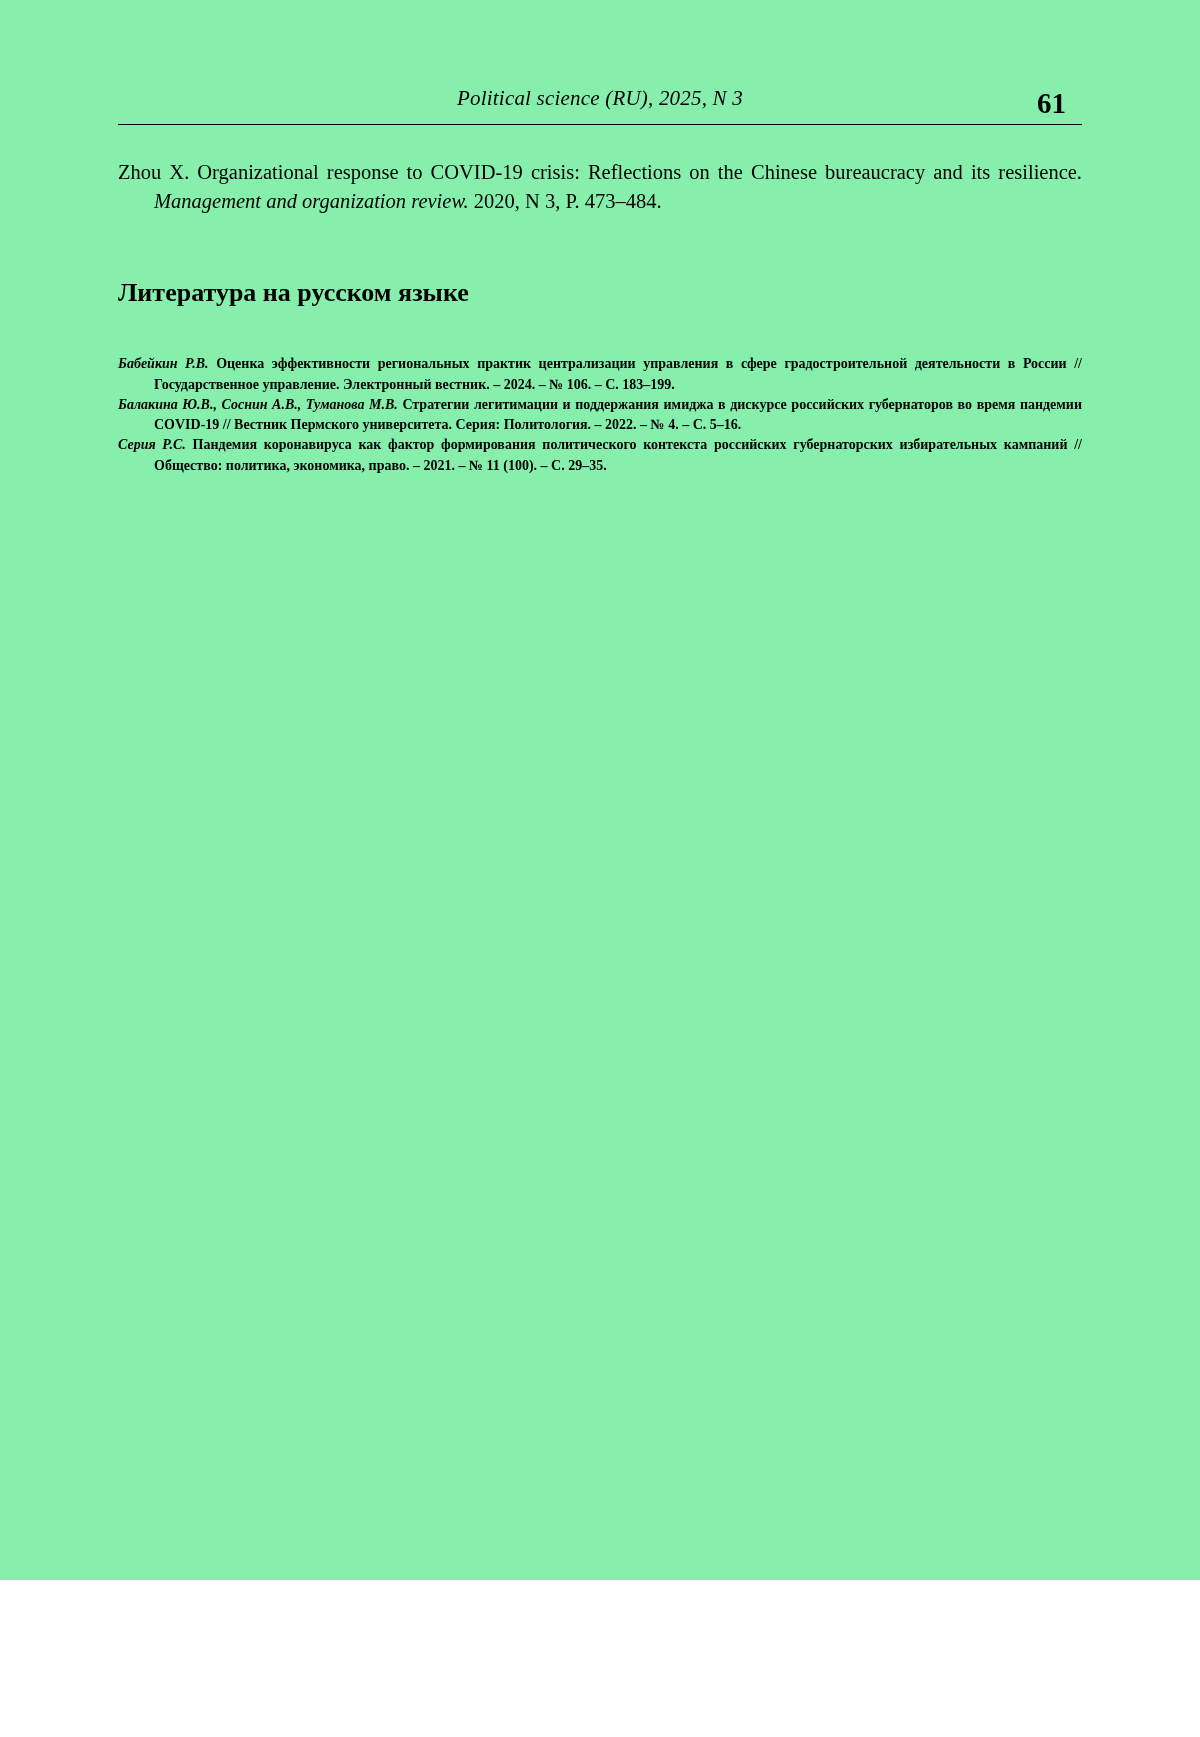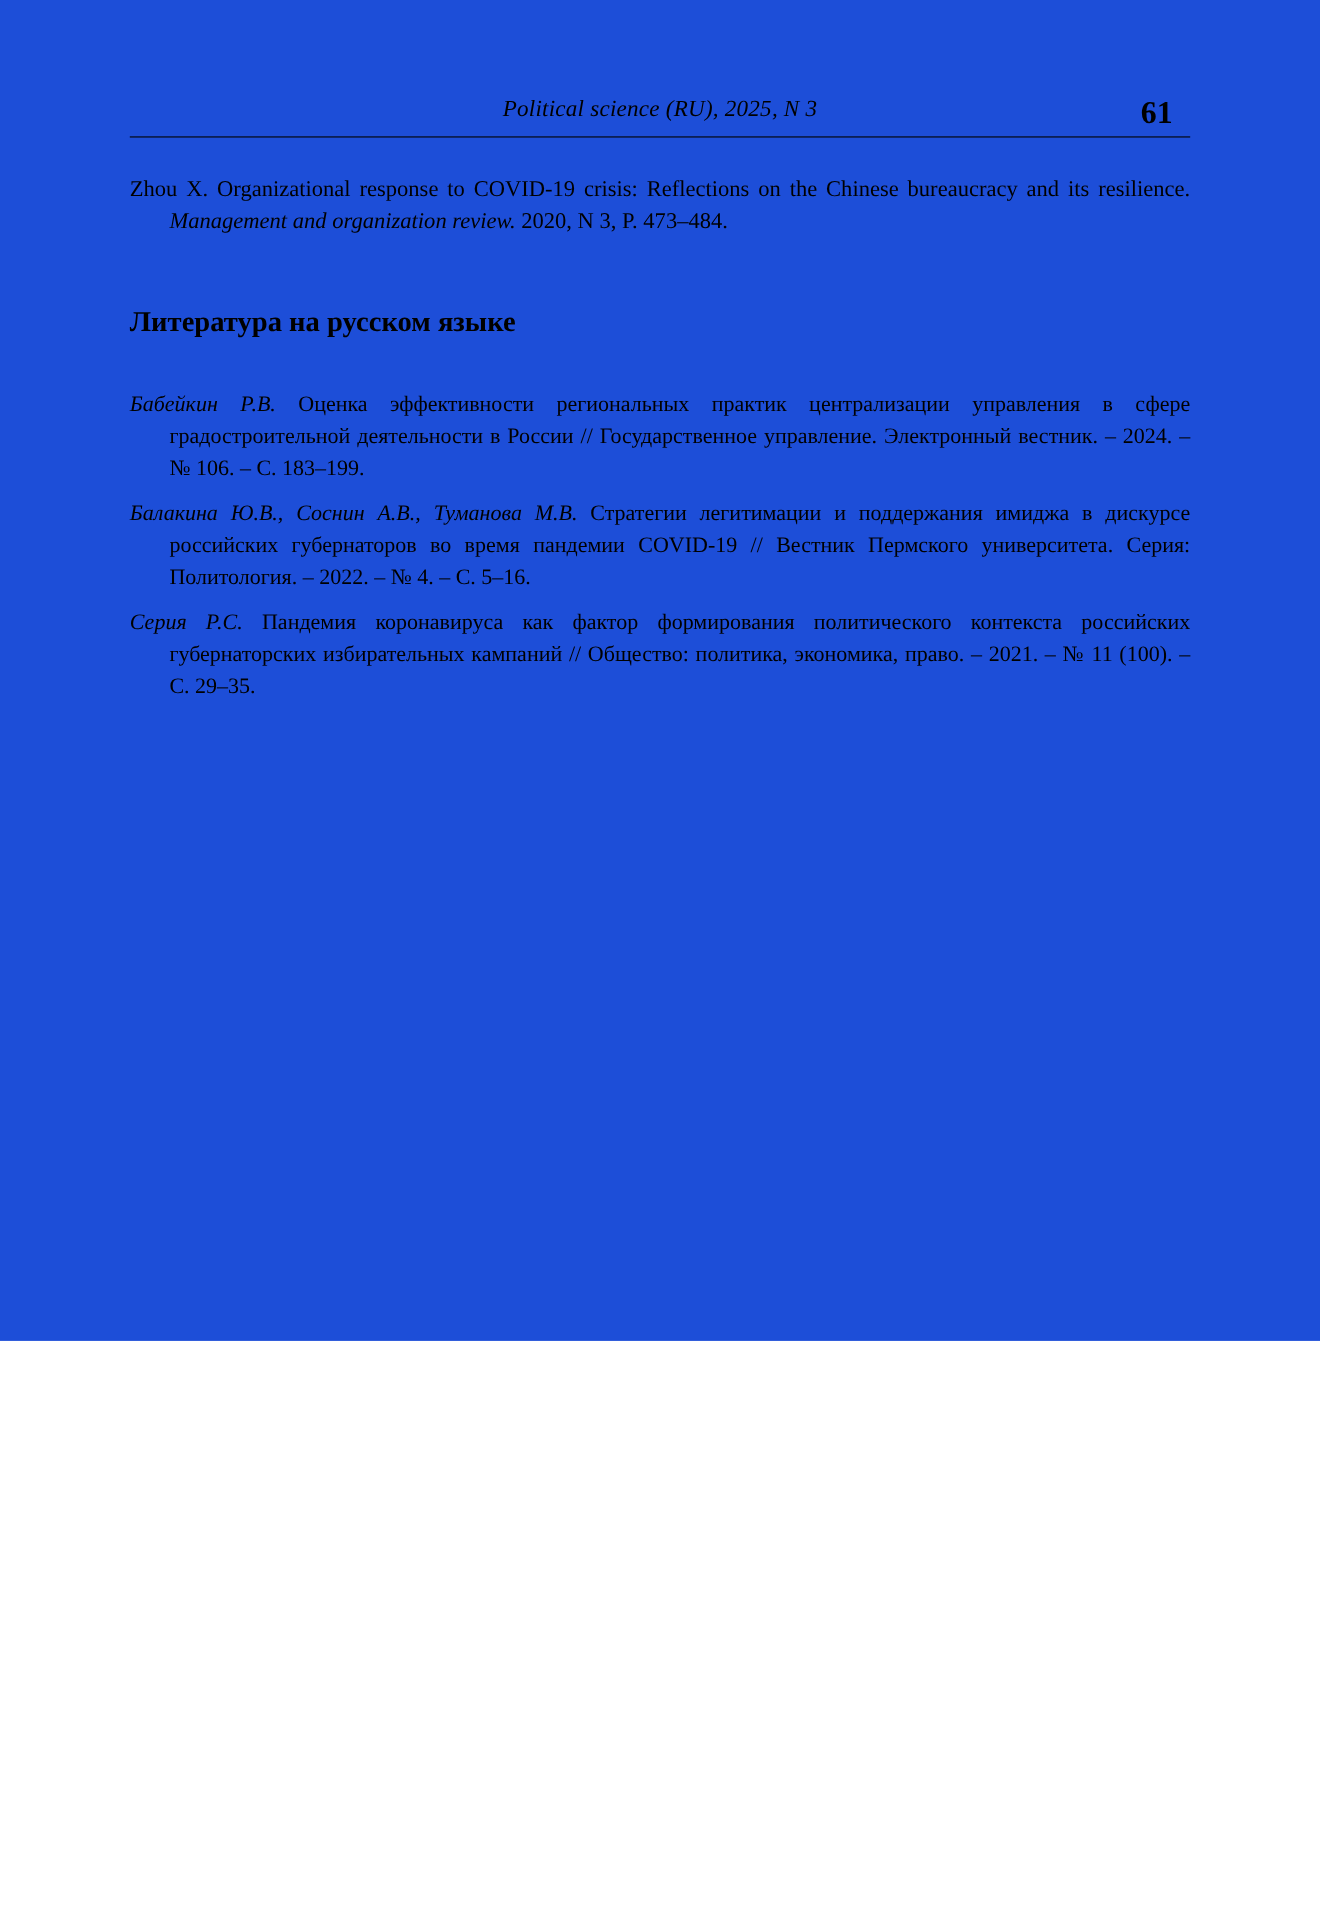--- a/index.html
+++ b/index.html
@@ -3,22 +3,22 @@
 <meta charset="utf-8">
 <style>
   html, body {
     margin: 0;
     padding: 0;
     background: #ffffff;
   }
   .page {
     position: relative;
     width: 1200px;
-    height: 1219px;
-    background: #1d4ed8;
+    height: 1580px;
+    background: #86efac;
     font-family: "Liberation Serif", serif;
     color: #000000;
     box-sizing: border-box;
   }
   .content {
     position: absolute;
     left: 118px;
     top: 86px;
     width: 964px;
   }
@@ -50,38 +50,39 @@
   .ref {
     font-size: 20.5px;
     line-height: 1.42;
     text-align: justify;
     text-indent: -36px;
     padding-left: 36px;
     margin: 0 0 0 0;
     hyphens: none;
   }
   .ref + .ref {
-    margin-top: 12px;
+    margin-top: 0px;
   }
   .block-en {
     margin-bottom: 17px;
   }
   .section-title {
     text-align: left;
     font-weight: bold;
     font-size: 26px;
     margin-top: 62px;
     margin-bottom: 46px;
   }
   i, .it {
     font-style: italic;
   }
   .ru .ref {
-    font-size: 20px;
+    font-size: 14px;
     line-height: 1.45;
+    font-weight: bold;
   }
 </style>
 </head>
 <body>
 
 <div class="page">
   <div class="content">
 
     <div class="running-head">
       <span class="journal">Political science (RU), 2025, N 3</span>

